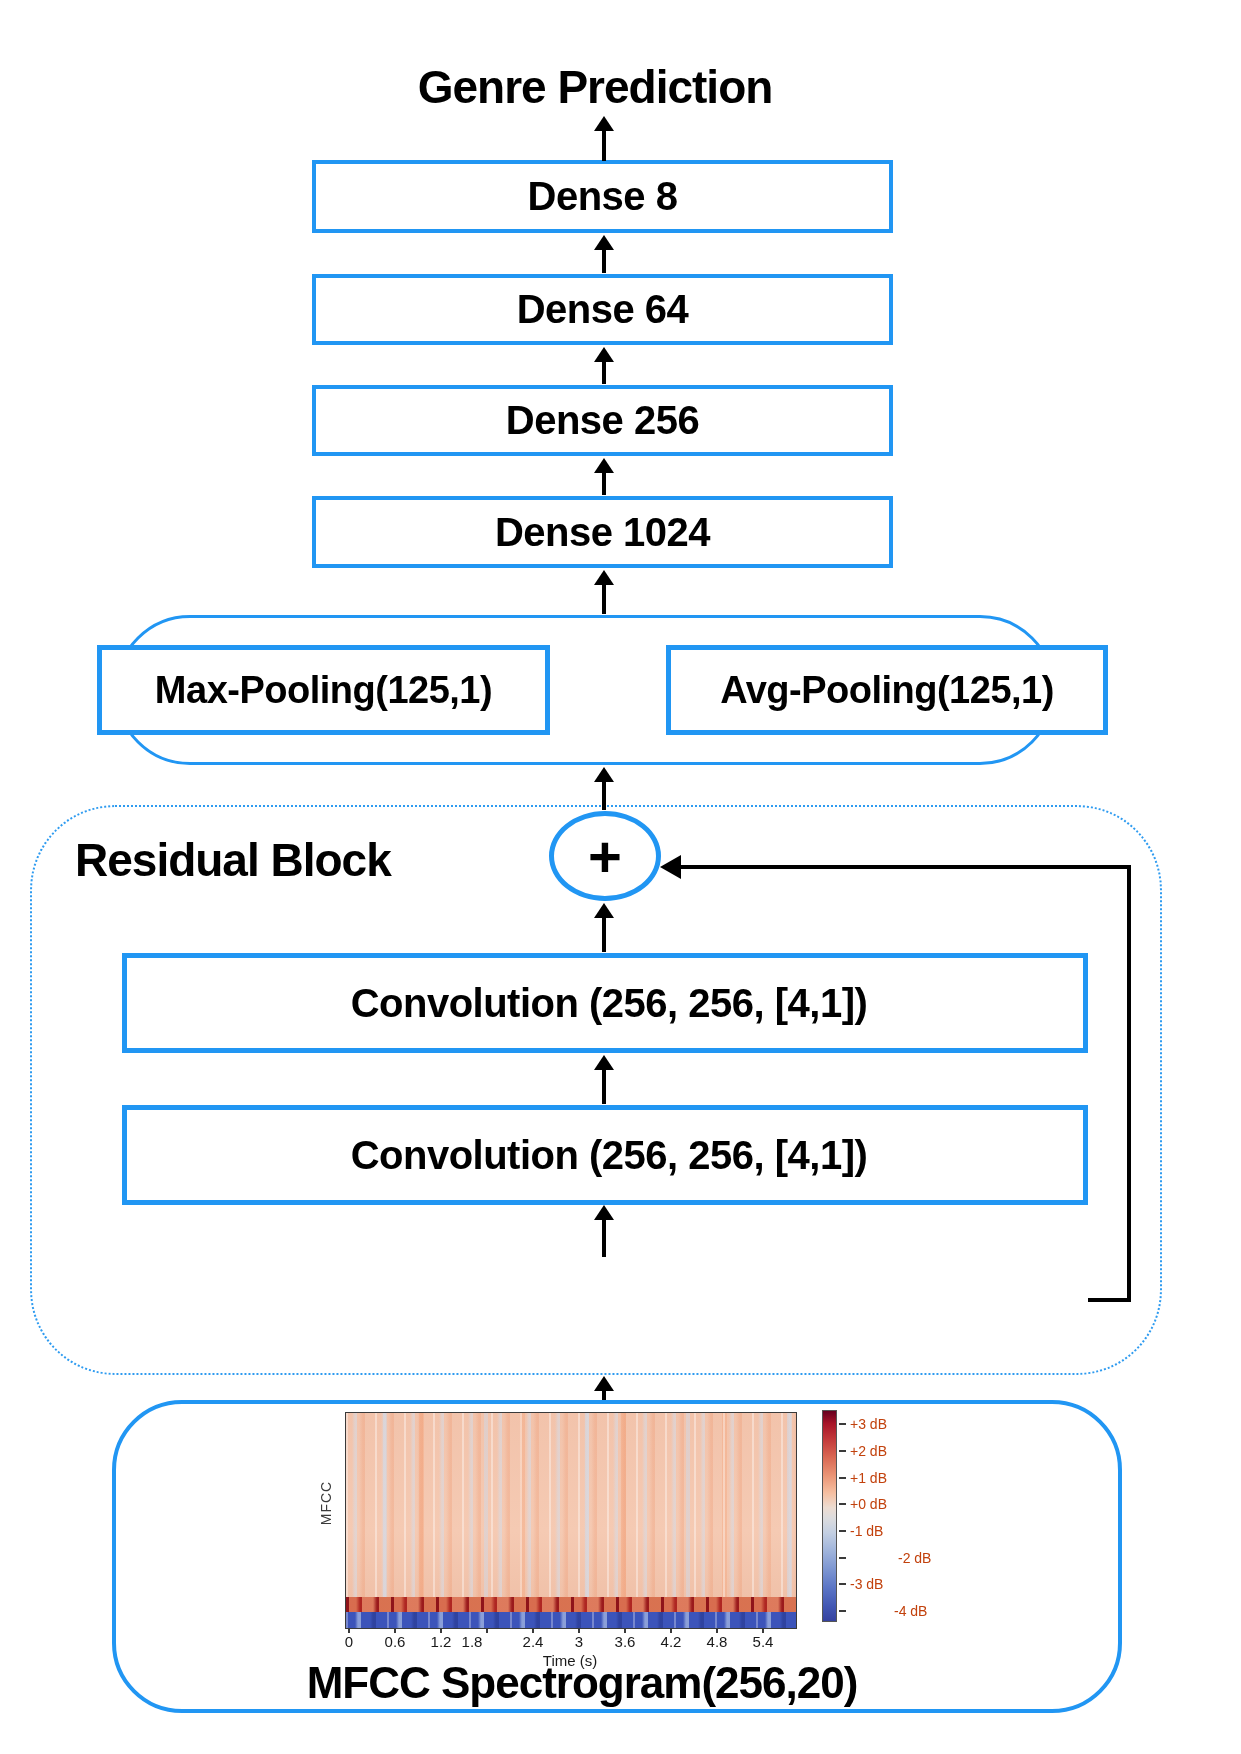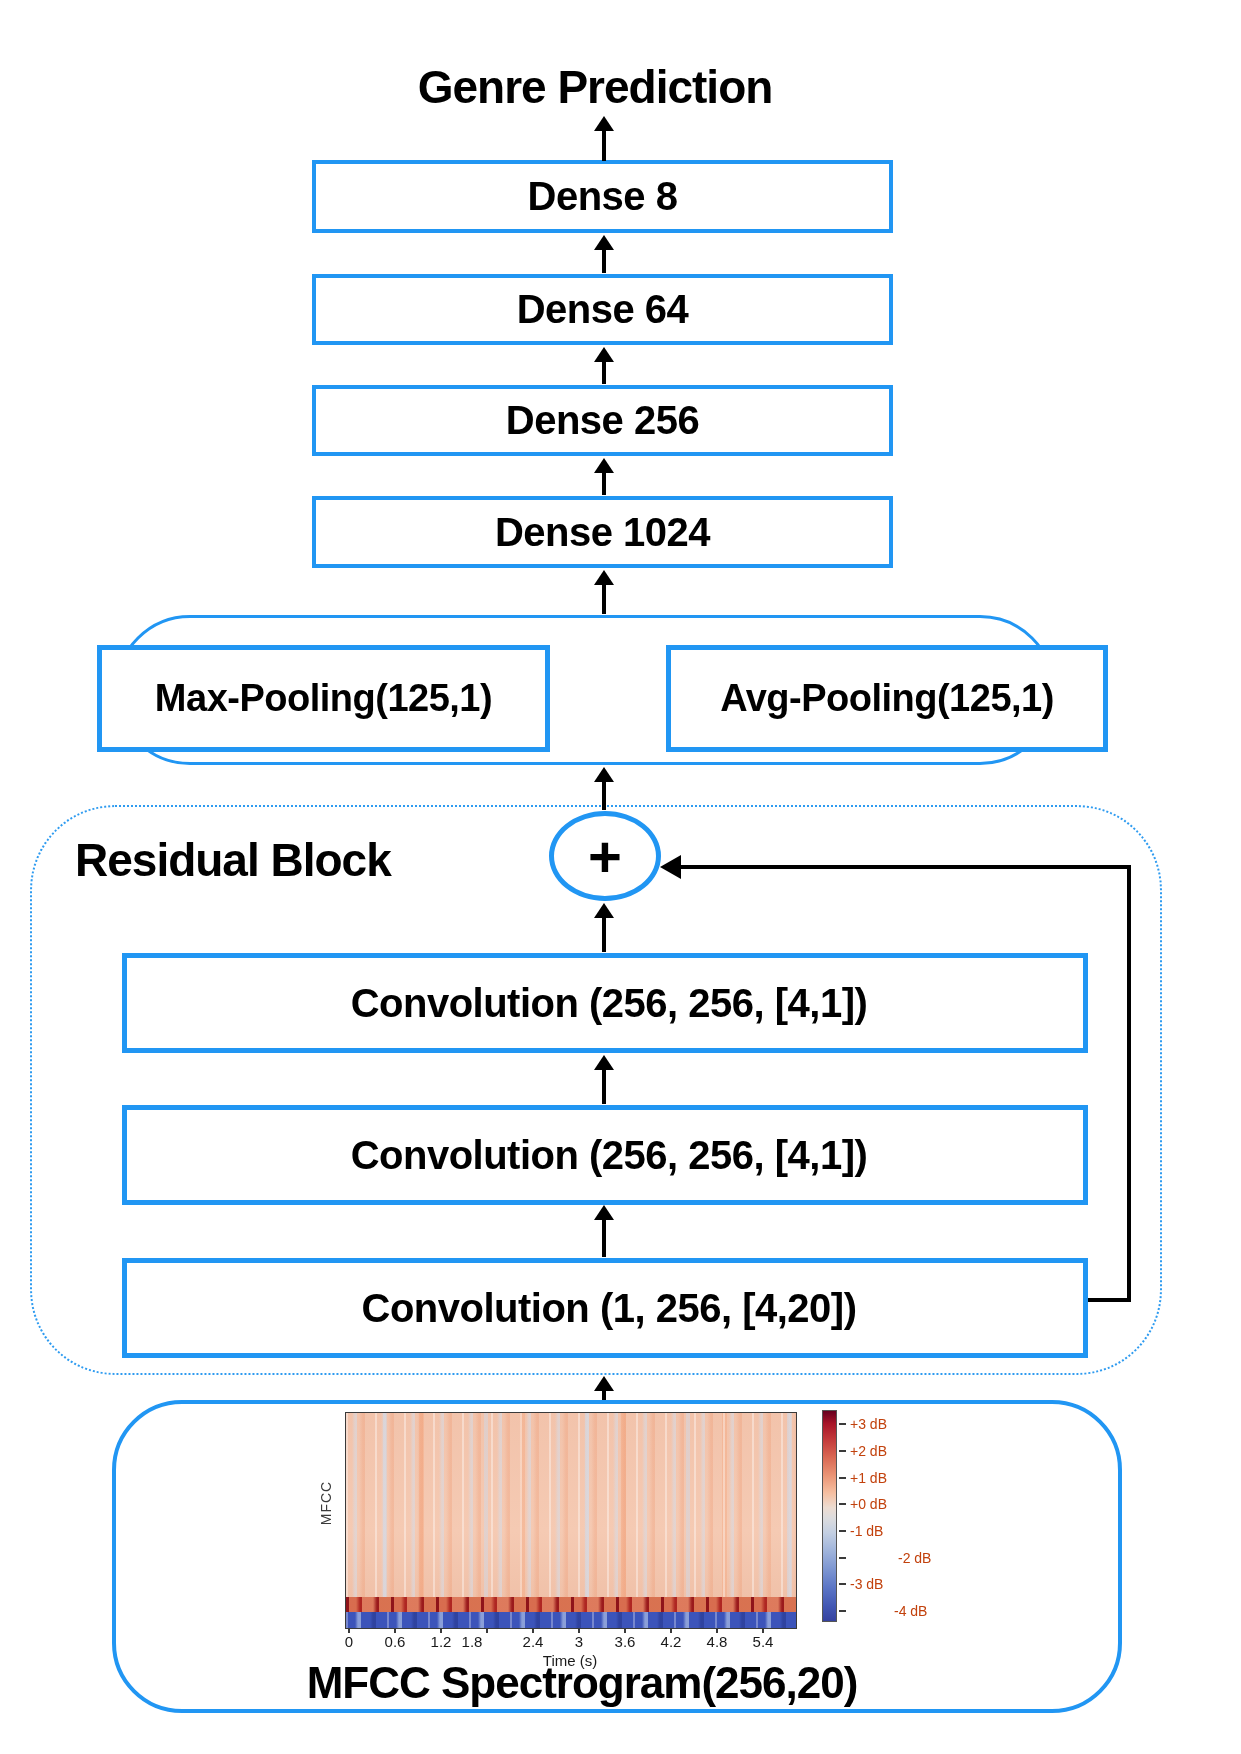--- a/index.html
+++ b/index.html
@@ -7,21 +7,21 @@
     position:relative;width:1241px;height:1754px;background:#ffffff;overflow:hidden;
     font-family:"Liberation Sans",sans-serif;color:#000;
   }
   
   .box{
     position:absolute;background:#ffffff;border:4px solid #2196f3;
     display:flex;align-items:center;justify-content:center;
     font-weight:800;letter-spacing:-0.5px;box-sizing:border-box;
   }
   .dense{left:312px;width:581px;font-size:40px;}
-  .poolbox{top:645px;height:107px;border-width:5px;font-size:38px;}
+  .poolbox{top:645px;height:90px;border-width:5px;font-size:38px;}
   .convbox{left:122px;width:966px;height:100px;border-width:5px;font-size:40px;padding-left:8px;}
   
   .pool-container{
     position:absolute;left:115px;top:615px;width:940px;height:150px;
     border:3px solid #2196f3;border-radius:75px;box-sizing:border-box;background:transparent;
   }
   .residual-container{
     position:absolute;left:30px;top:805px;width:1132px;height:570px;
     border:2px dotted #2e9bf0;border-radius:85px;box-sizing:border-box;
   }
@@ -174,23 +174,20 @@
     <div class="head"></div>
       <div class="shaft"></div>
   </div>
   <div class="box convbox" style="top:1105px;">
     <span>Convolution (256, 256, [4,1])</span>
   </div>
   <div class="uparrow" style="left:604px;top:1205px;height:52px;">
     <div class="head"></div>
       <div class="shaft"></div>
   </div>
-  <div class="box convbox" style="top:1258px;">
-    <span>Convolution (1, 256, [4,20])</span>
-  </div>
 
   <div class="skipseg" style="left:1088px;top:1298px;width:43px;height:4px;"></div>
   <div class="skipseg" style="left:1127px;top:865px;width:4px;height:437px;"></div>
   <div class="skipseg" style="left:679px;top:865px;width:452px;height:4px;"></div>
   <div class="skip-head" style="left:660px;top:855px;"></div>
 
   <div class="uparrow" style="left:604px;top:1376px;height:24px;">
     <div class="head"></div>
       <div class="shaft"></div>
   </div>

